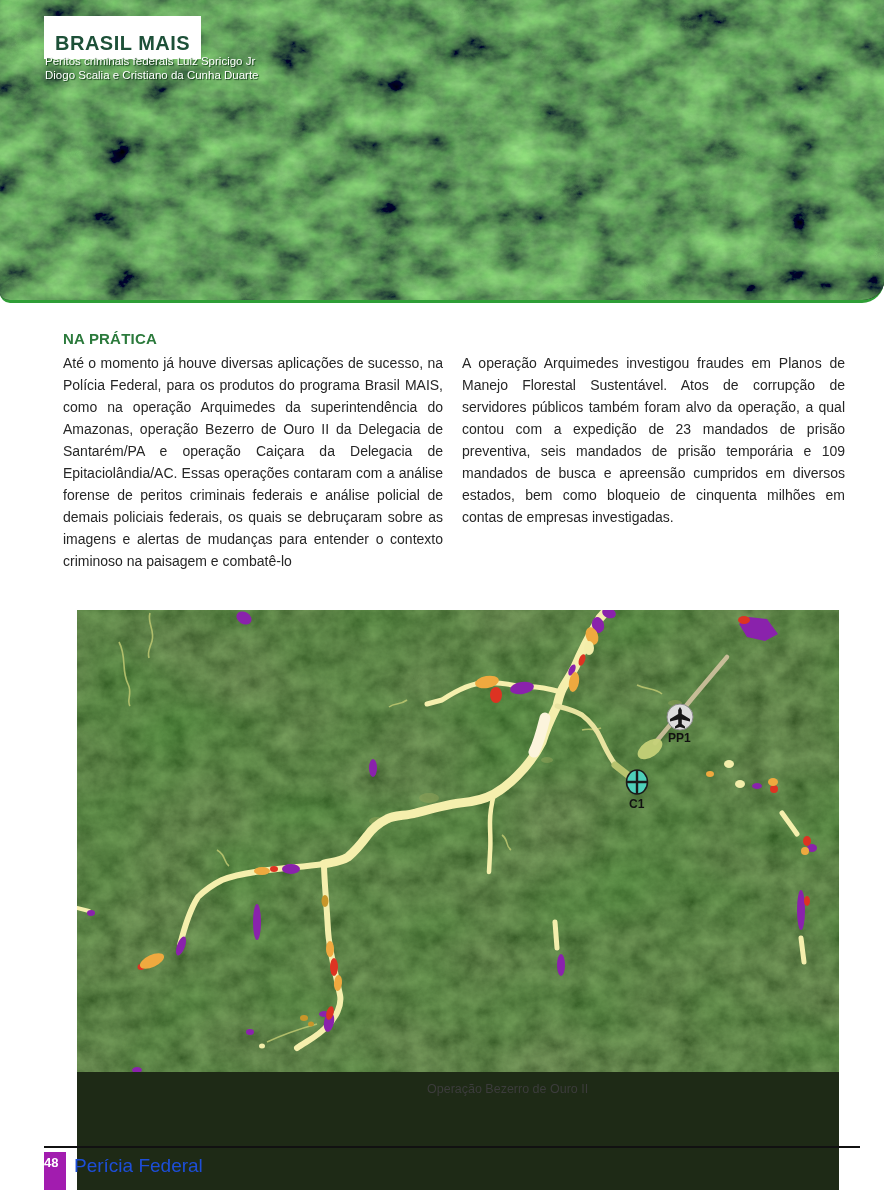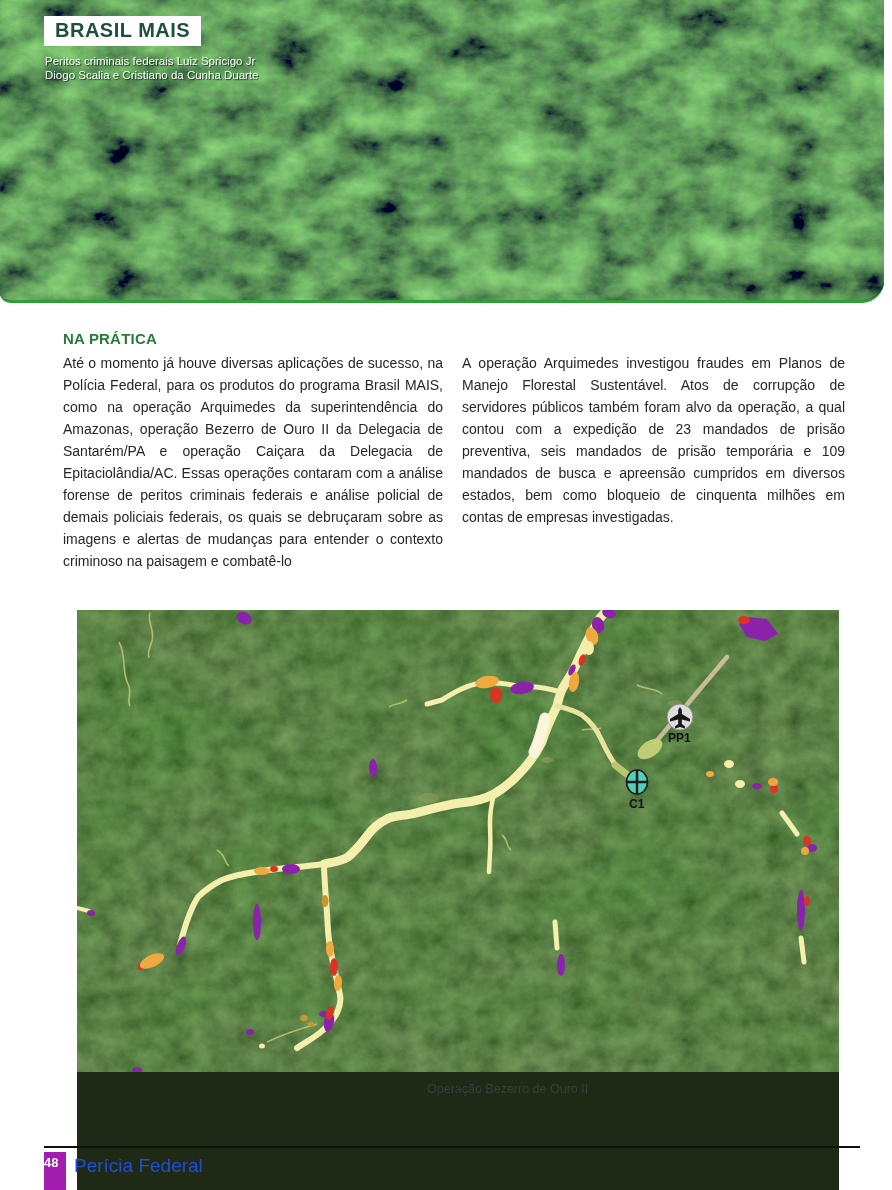--- a/index.html
+++ b/index.html
@@ -8,21 +8,21 @@
     font-family:"Liberation Sans",sans-serif;color:#222;
   }
   
   #banner{
     position:absolute;left:0;top:0;width:884px;height:300px;
     border-bottom:3px solid #2f9e36;border-radius:0 0 22px 10px;overflow:hidden;background:#14331a;
   }
   #banner svg{display:block;}
   #badge{
     position:absolute;left:44px;top:16px;background:#ffffff;color:#1d5038;
-    font-size:20px;font-weight:bold;letter-spacing:.5px;padding:3px 11px 4px 11px;
+    font-size:20px;font-weight:bold;letter-spacing:.5px;padding:16px 11px 4px 11px;
   }
   #credits{
     position:absolute;left:45px;top:55px;color:#ffffff;font-weight:normal;
     font-size:11.5px;line-height:13.5px;text-shadow:1px 1px 1px rgba(0,45,10,.85);
   }
   
   #heading{
     position:absolute;left:63px;top:330px;color:#2b7a3c;font-size:15px;font-weight:bold;letter-spacing:.2px;
   }
   .col{

